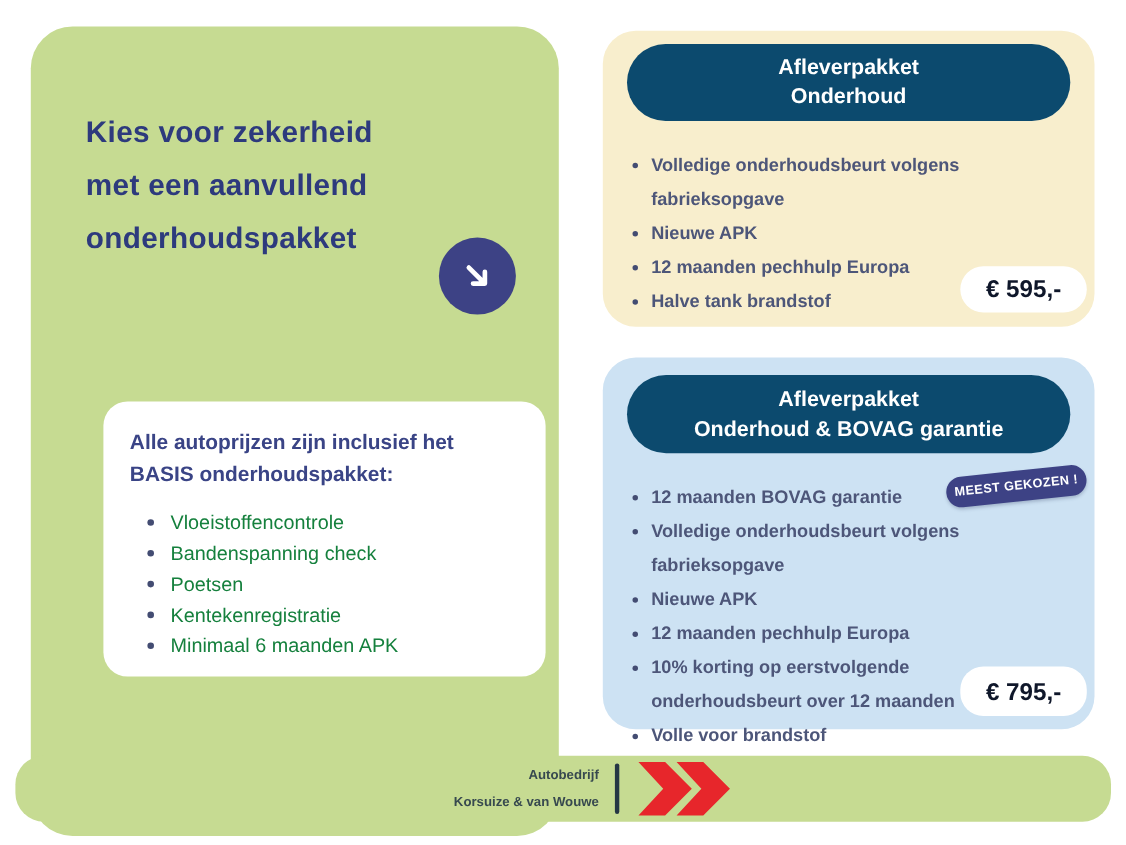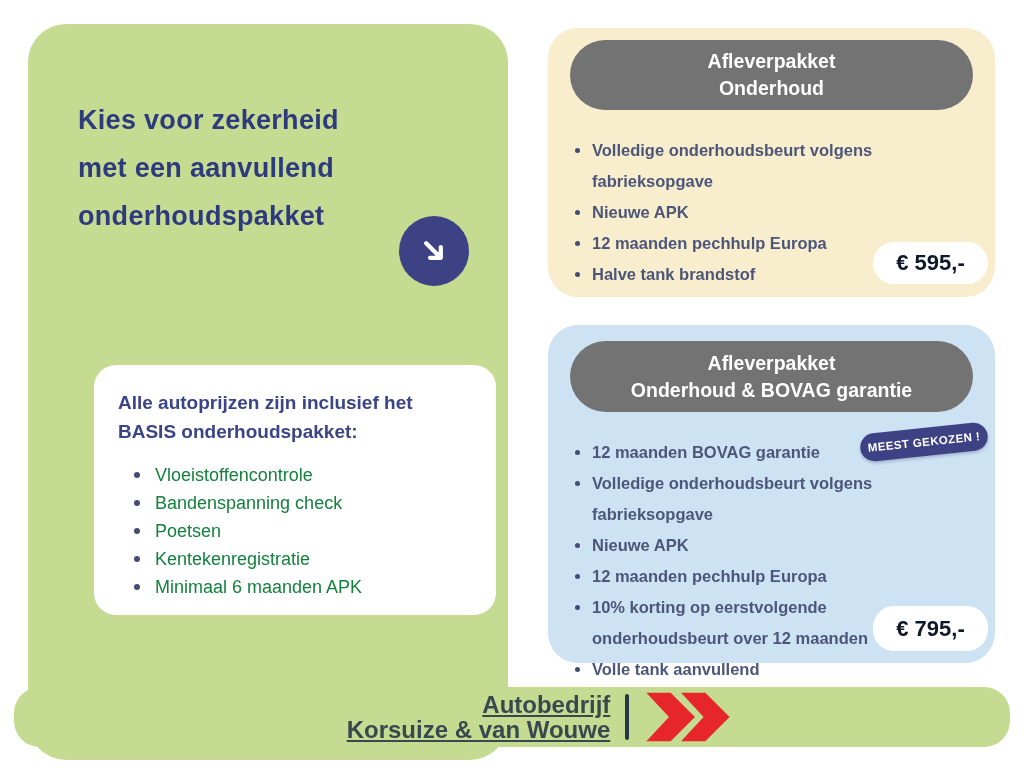--- a/index.html
+++ b/index.html
@@ -52,21 +52,21 @@
   
   .pkg {
     position: absolute; left: 548px;
     width: 447px; border-radius: 30px;
   }
   .pkg-onderhoud { top: 28px; height: 269px; background: #f8eecd; }
   .pkg-bovag     { top: 325px; height: 338px; background: #cde2f3; }
   .pkg-pill {
     position: absolute; left: 22px; top: 12px;
     width: 403px; height: 70px;
-    background: #737373; border-radius: 36px;
+    background: #0c4a6e; border-radius: 36px;
     color: #ffffff; font-weight: bold; font-size: 19.5px; line-height: 27px;
     display: flex; flex-direction: column; align-items: center; justify-content: center;
     text-align: center;
   }
   .pkg-bovag .pkg-pill { top: 16px; height: 71px; }
   .pkg ul { list-style: none; position: absolute; left: 27px; width: 393px; font-weight: bold; }
   .pkg-onderhoud ul { top: 107px; }
   .pkg-bovag ul { top: 112px; }
   .pkg li {
     position: relative; padding-left: 17px; padding-right: 10px;
@@ -98,22 +98,22 @@
 
   
   .footer-bar {
     position: absolute; left: 14px; top: 687px;
     width: 996px; height: 60px;
     background: #c6db92; border-radius: 26px;
     display: flex; align-items: center; justify-content: center;
     gap: 15px; padding-left: 55px;
   }
   .brand-text {
-    text-align: right; font-weight: bold; font-size: 24px;
-    line-height: 25px; color: #37494f; text-decoration: underline;
+    text-align: right; font-weight: bold; font-size: 12px;
+    line-height: 25px; color: #37494f;
   }
   .brand-text span { display: block; }
   .brand-divider {
     width: 4px; height: 46px; background: #253744; border-radius: 2px;
   }
 </style>
 </head>
 <body>
 
 <div class="page">
@@ -164,21 +164,21 @@
       <span>Afleverpakket</span>
       <span>Onderhoud &amp; BOVAG garantie</span>
     </div>
     <div class="best-badge">MEEST GEKOZEN !</div>
     <ul>
       <li>12 maanden BOVAG garantie</li>
       <li>Volledige onderhoudsbeurt volgens fabrieksopgave</li>
       <li>Nieuwe APK</li>
       <li>12 maanden pechhulp Europa</li>
       <li>10% korting op eerstvolgende onderhoudsbeurt over 12 maanden</li>
-      <li>Volle tank aanvullend</li>
+      <li>Volle voor brandstof</li>
     </ul>
     <div class="price-pill">€ 795,-</div>
   </div>
 
   <div class="footer-bar">
     <div class="brand-text">
       <span>Autobedrijf</span>
       <span>Korsuize &amp; van Wouwe</span>
     </div>
     <div class="brand-divider"></div>

